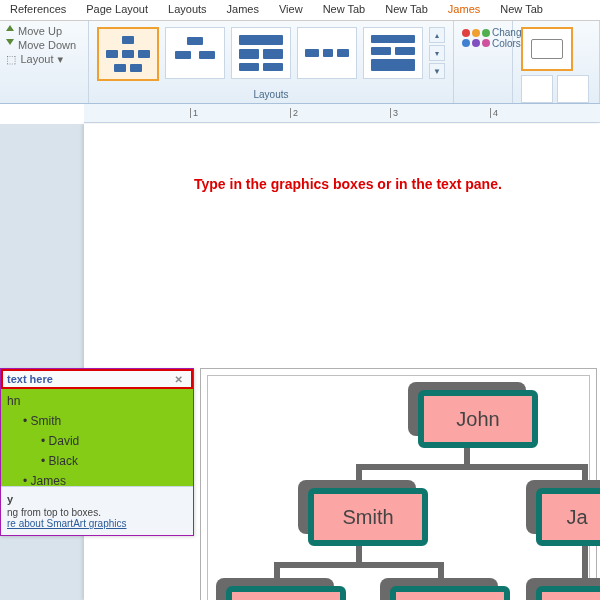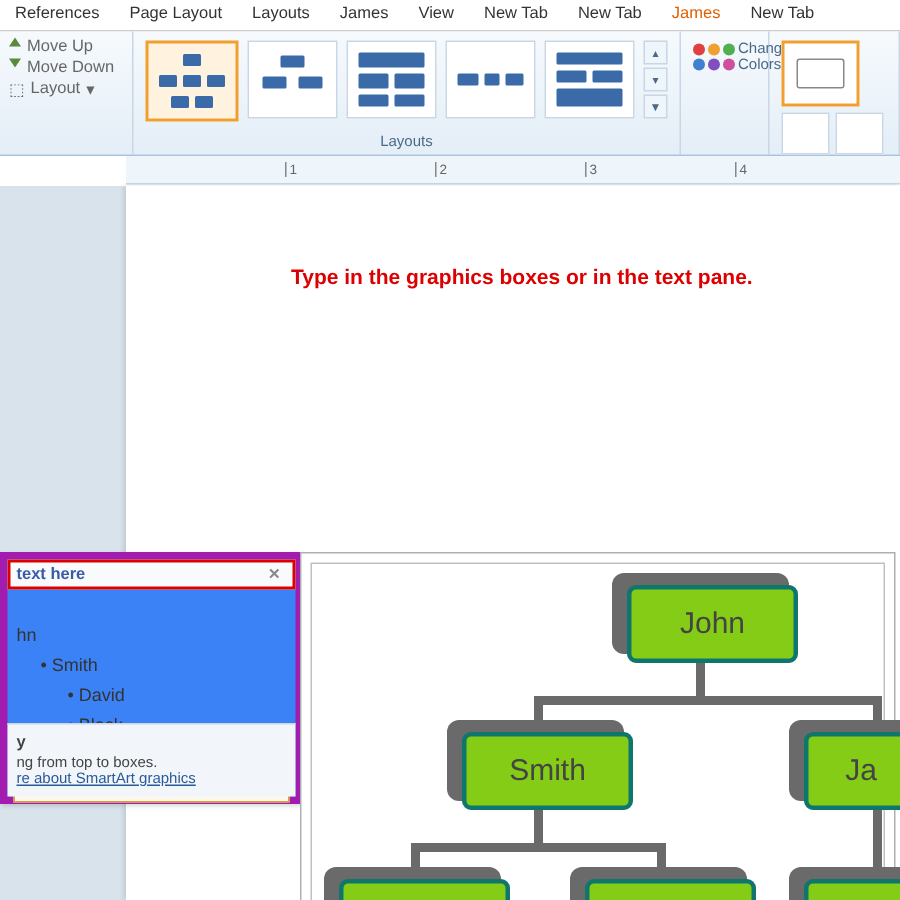--- a/index.html
+++ b/index.html
@@ -22,37 +22,37 @@
 .scroll-arrows{display:flex;flex-direction:column;gap:2px;justify-content:center}
 .scroll-arrows div{width:14px;height:14px;border:1px solid #c8d6e5;background:#eef5fb;font-size:8px;display:flex;align-items:center;justify-content:center;color:#4a6a8a}
 .colors-btn{display:flex;flex-direction:row;align-items:center;gap:2px;padding:4px;font-size:10px;color:#4a6a8a}
 .color-dots{display:grid;grid-template-columns:repeat(3,8px);gap:2px}
 .color-dots span{width:8px;height:8px;border-radius:50%}
 .ruler{height:18px;background:#eef5fb;border-bottom:1px solid #c8d6e5;position:relative;margin-left:84px;font-size:9px;color:#666}
 .ruler-mark{position:absolute;top:4px;border-left:1px solid #888;height:10px;padding-left:2px}
 .workspace{position:absolute;top:124px;left:0;right:0;bottom:0;background:#d9e3ec}
 .page{position:absolute;left:84px;top:0;right:0;bottom:0;background:#fff;box-shadow:-2px 0 3px rgba(0,0,0,0.1)}
 .instruction{position:absolute;top:52px;left:110px;color:#d00;font-weight:bold;font-size:14px}
-.text-pane{position:absolute;left:0;top:244px;width:192px;bottom:64px;background:#3b82f6;border:5px solid #a21caf;box-shadow:1px 1px 3px rgba(0,0,0,0.15)}
+.text-pane{position:absolute;left:0;top:244px;width:192px;bottom:64px;background:#84cc16;border:1px solid #a21caf;box-shadow:1px 1px 3px rgba(0,0,0,0.15)}
 .text-pane-header{border:2px solid #d00;padding:2px 4px;font-size:11px;font-weight:bold;color:#3a5aa8;background:#f8fafc;display:flex;justify-content:space-between;align-items:center}
 .close-x{font-size:10px;color:#888;padding:0 4px}
-.text-list{padding:20px 4px;font-size:12px;color:#333}
+.text-list{padding:2px 4px;font-size:12px;color:#333}
 .text-list .lvl0{padding:3px 2px}
 .text-list .lvl1{padding:3px 2px 3px 18px}
 .text-list .lvl2{padding:3px 2px 3px 36px}
 .text-list .lvl1::before,.text-list .lvl2::before{content:"• ";}
 .text-list .selected{border:1px solid #d8a030;background:#fdf8ee}
 .pane-footer{position:absolute;bottom:0;left:0;right:0;padding:6px;border-top:1px solid #c8d6e5;font-size:10px;color:#444;background:#f2f6fa}
 .pane-footer .title{font-weight:bold;font-size:11px;margin-bottom:2px}
 .pane-footer a{color:#2a5a9a;text-decoration:underline}
 .smartart-canvas{position:absolute;left:200px;top:244px;width:395px;height:290px;border:1px solid #b0b0b0;background:#fff}
 .sa-inner{position:absolute;inset:6px;border:1px solid #c0c0c0}
 .node-wrap{position:absolute}
 .node-shadow{position:absolute;background:#6a6a6a;border-radius:8px}
-.node-box{position:absolute;background:#84cc16;border:3px solid #0f766e;border-radius:6px;display:flex;align-items:center;justify-content:center;font-size:20px;color:#444}
+.node-box{position:absolute;background:#fca5a5;border:6px solid #0f766e;border-radius:6px;display:flex;align-items:center;justify-content:center;font-size:20px;color:#444}
 .conn{position:absolute;background:#6a6a6a}
 .style-thumb{width:48px;height:40px;border:1px solid #c8d6e5;background:#fff;display:flex;align-items:center;justify-content:center}
 .style-thumb.sel{border:2px solid #f0a030}
 </style>
 </head>
 <body>
 
 <div class="ribbon-tabs">
   <div>References</div>
   <div>Page Layout</div>

